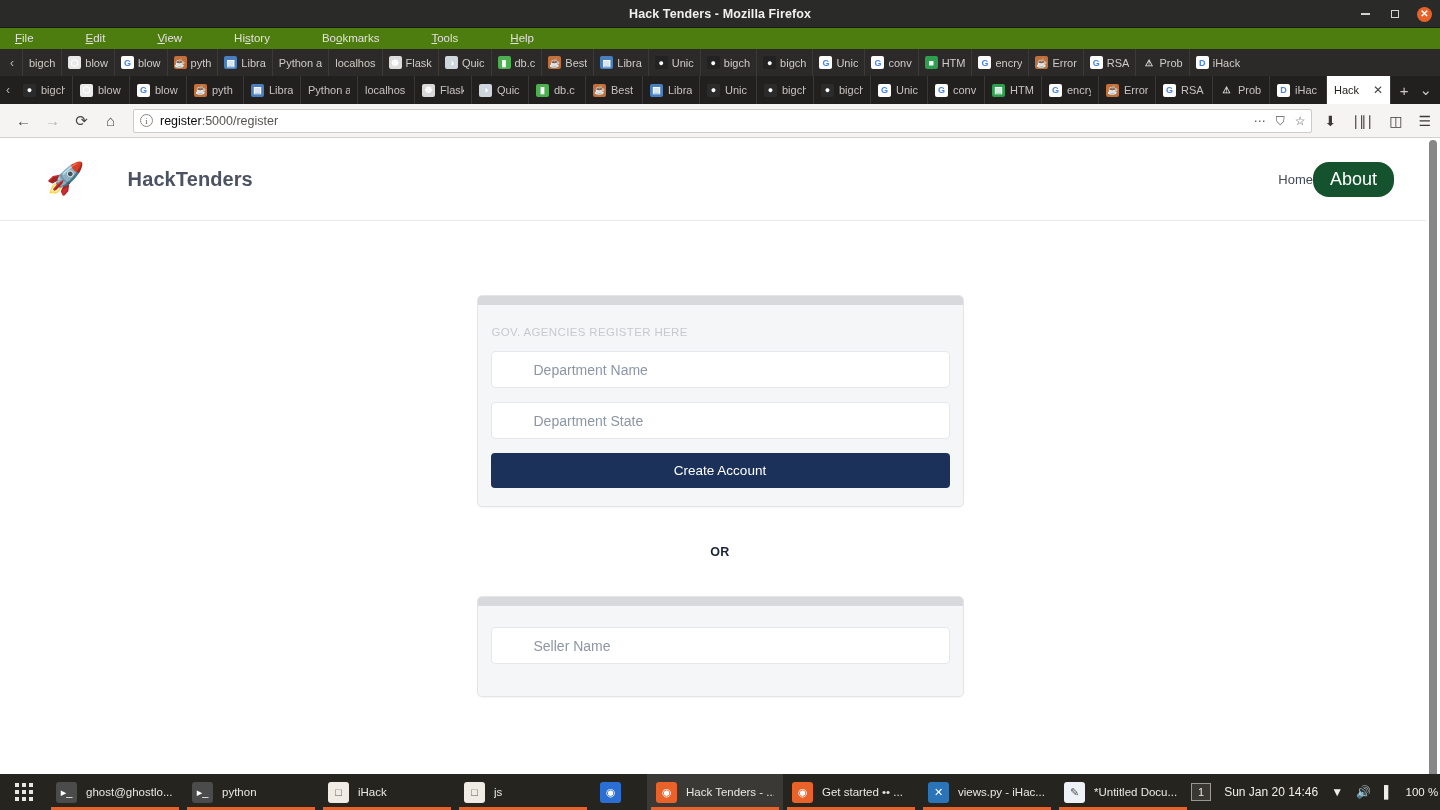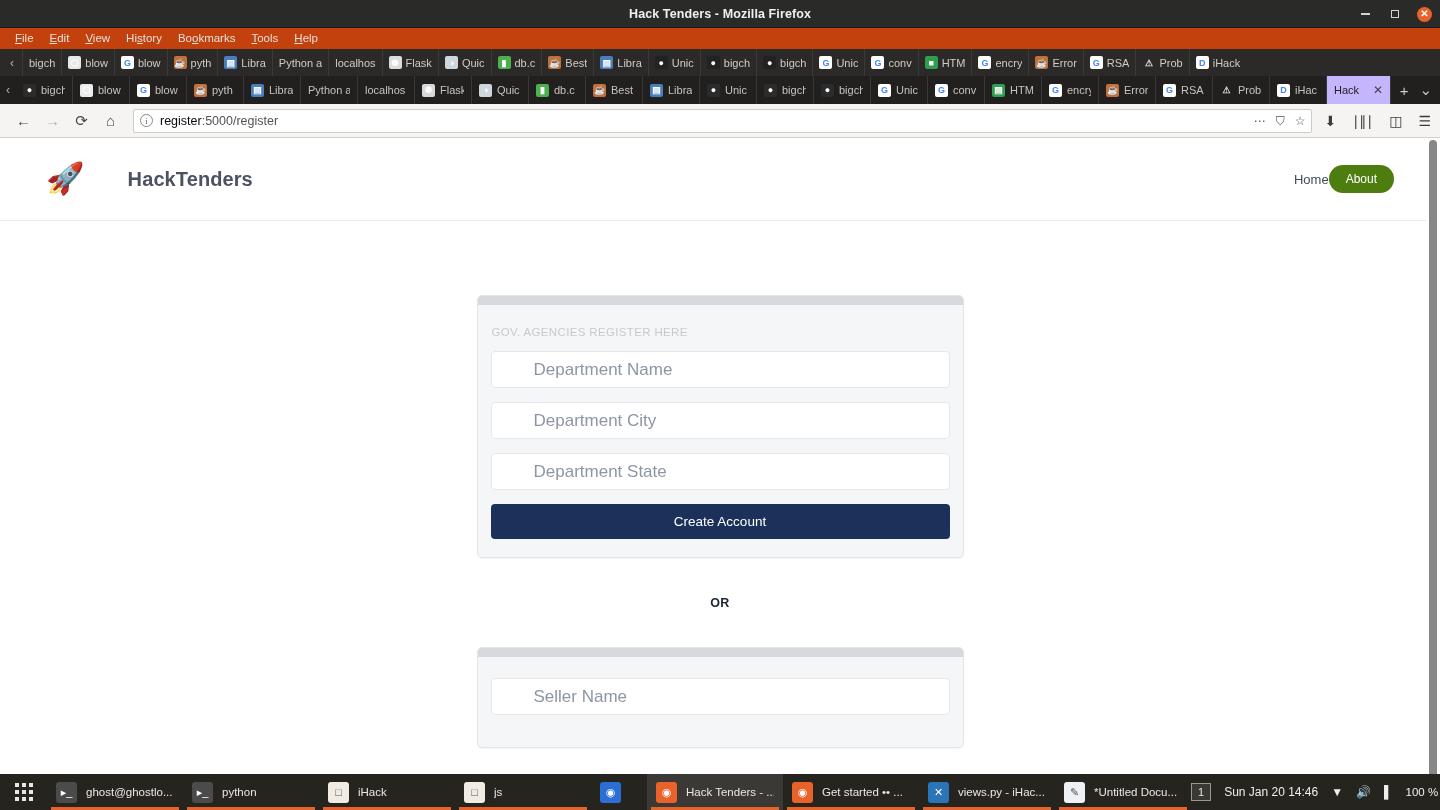--- a/index.html
+++ b/index.html
@@ -33,22 +33,22 @@
   .win-btn.close {
     background: #e8622a; border-radius: 50%;
     width: 15px; height: 15px; color: #fff; font-size: 10px;
     font-weight: bold;
   }
   .win-btn .bar { width: 9px; height: 1.5px; background: #d6d2ce; }
   .win-btn .sq { width: 8px; height: 8px; border: 1.4px solid #d6d2ce; }
 
   
   .menubar {
-    height: 21px; background: #c2410c;
-    display: flex; align-items: center; padding-left: 7px;
+    height: 21px; background: #4d7c0f;
+    display: flex; align-items: center; padding-left: 7px; gap: 36px;
   }
   .menu-item {
     color: #e4e0dc; font-size: 11.5px; padding: 0 8px;
     line-height: 21px; white-space: nowrap;
   }
   .menu-item u { text-decoration: underline; }
 
   
   .bookmarks {
     height: 27px; background: #2b2a28;
@@ -88,21 +88,21 @@
     position: relative;
   }
   .tab .fav {
     width: 13px; height: 13px; flex: 0 0 auto; border-radius: 2px;
     display: flex; align-items: center; justify-content: center;
     font-size: 9px; font-weight: bold; color: #fff; overflow: hidden;
   }
   .tab .lbl {
     color: #c6c2be; font-size: 11px; white-space: nowrap; overflow: hidden;
   }
-  .tab.active { background: #c4b5fd; flex: 0 0 64px; }
+  .tab.active { background: #ffffff; flex: 0 0 64px; }
   .tab.active .lbl { color: #23201d; }
   .tab .tabclose {
     color: #444; font-size: 12px; margin-left: auto; flex: 0 0 auto;
   }
   .tabstrip-right {
     display: flex; align-items: center; margin-left: auto; flex: 0 0 auto;
     padding-right: 8px; gap: 11px;
   }
   .tabstrip-right span { color: #cfcbc7; font-size: 15px; }
   .tab-scroll-l {
@@ -168,21 +168,21 @@
   }
   .brand { display: flex; align-items: center; gap: 9px; }
   .rocket { font-size: 31px; line-height: 1; display: block;
             transform: translateY(-1px); }
   .brand-name {
     font-size: 20px; font-weight: bold; color: #4c5262; letter-spacing: .1px; margin-left: 34px;
   }
   .site-nav { margin-left: auto; display: flex; align-items: center; }
   .nav-link { color: #414a57; font-size: 13px; }
   .nav-pill {
-    background: #4d7c0f; color: #fff; font-size: 12px;
+    background: #14532d; color: #fff; font-size: 18px;
     padding: 7px 17px; border-radius: 16px; text-align: center;
   }
 
   .content { padding-top: 74px; }
   .card {
     width: 487px; margin: 0 auto;
     background: #f5f6f8;
     border: 1px solid #e4e5e8;
     border-radius: 5px;
     box-shadow: 0 1px 1px rgba(0,0,0,.04);
@@ -193,21 +193,21 @@
   .card-label {
     color: #c7c9ce; font-size: 11.5px; letter-spacing: .35px;
     margin-bottom: 13px; padding-left: 1px;
   }
   .field {
     height: 37px; background: #fff;
     border: 1px solid #e6e7ea; border-radius: 4px;
     display: flex; align-items: center; padding: 0 14px;
     margin-bottom: 14px;
   }
-  .field .ph { color: #8c96a5; font-size: 17px; padding-left: 28px; }
+  .field .ph { color: #8c96a5; font-size: 14px; padding-left: 28px; }
   .submit-btn {
     height: 35px; background: #1b3159; border-radius: 4px;
     display: flex; align-items: center; justify-content: center;
     color: #fff; font-size: 13.5px;
   }
   .or-divider {
     text-align: center; color: #1b2436; font-size: 12.5px;
     font-weight: bold; padding: 38px 0 37px 0; letter-spacing: .3px;
   }
 
@@ -523,23 +523,20 @@
 
     <div class="card">
       <div class="card-strip"></div>
       <div class="card-body">
         <div class="card-label">GOV. AGENCIES REGISTER HERE</div>
 
         <div class="field">
           <span class="ph">Department Name</span>
         </div>
         <div class="field">
-          <span class="ph">Department City</span>
-        </div>
-        <div class="field">
           <span class="ph">Department State</span>
         </div>
 
         <div class="submit-btn">Create Account</div>
       </div>
     </div>
 
     <div class="or-divider">OR</div>
 
     <div class="card">

